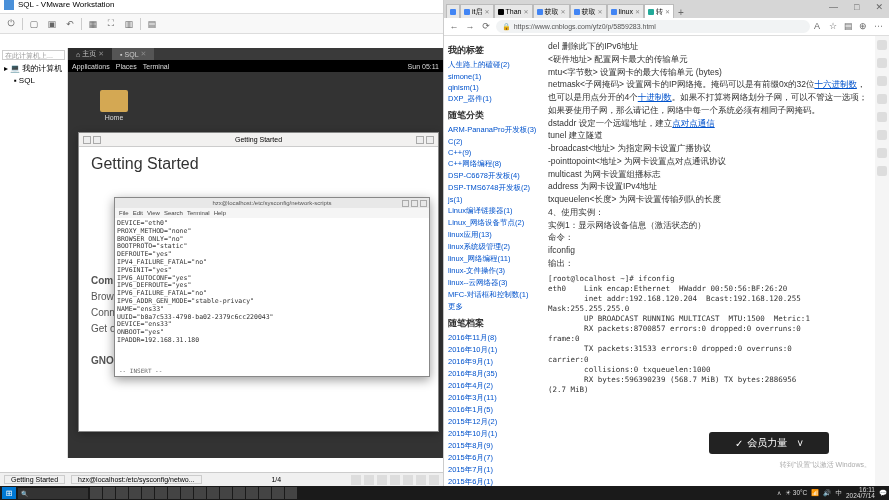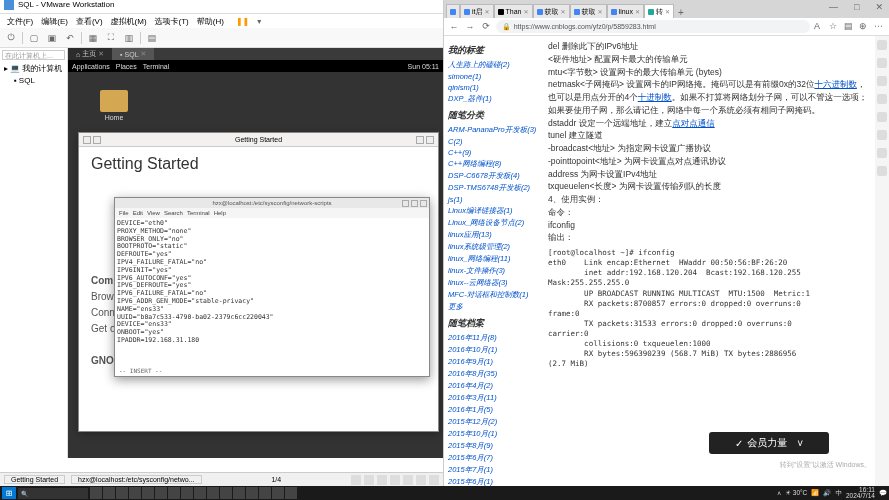--- a/index.html
+++ b/index.html
@@ -59,21 +59,21 @@
     .br-tab { height: 14px; padding: 0 3px; background: #e8e8e8; border: 1px solid #bbb; border-bottom: none; font-size: 7px; display: flex; align-items: center; gap: 2px; max-width: 60px; overflow: hidden; white-space: nowrap; }
     .br-tab.active { background: #fff; }
     .br-tab .fav { width: 6px; height: 6px; background: #4285f4; border-radius: 1px; flex-shrink: 0; }
     .br-tab .x { font-size: 6px; color: #888; flex-shrink: 0; }
     .br-toolbar { height: 18px; background: #fff; border-bottom: 1px solid #ddd; display: flex; align-items: center; padding: 0 4px; gap: 4px; }
     .br-toolbar .navbtn { width: 12px; height: 12px; color: #666; text-align: center; }
     .br-url { flex: 1; height: 13px; background: #f1f3f4; border-radius: 7px; padding: 0 6px; font-size: 7px; color: #555; display: flex; align-items: center; }
     .br-toolbar .ricon { width: 11px; height: 11px; color: #666; }
     
     .br-content { position: absolute; left: 0; top: 36px; right: 14px; bottom: 0; display: flex; overflow: hidden; }
-    .br-sidebar { width: 100px; padding: 4px; font-size: 8px; font-style: italic; }
+    .br-sidebar { width: 100px; padding: 4px; font-size: 8px; }
     .br-sidebar h4 { font-size: 9px; color: #333; margin: 4px 0 2px; font-weight: bold; }
     .br-sidebar .item { color: #0052cc; padding: 1px 0; font-size: 7.5px; }
     .br-article { flex: 1; padding: 4px; font-size: 8.5px; color: #333; line-height: 1.5; overflow: hidden; }
     .br-article .blue { color: #0052cc; text-decoration: underline; }
     .br-article pre { font-family: monospace; font-size: 7.5px; line-height: 1.35; margin-top: 4px; }
     
     .br-vsidebar { position: absolute; right: 0; top: 36px; width: 14px; bottom: 0; background: #f5f5f5; display: flex; flex-direction: column; align-items: center; gap: 8px; padding-top: 4px; }
     .br-vsidebar span { width: 10px; height: 10px; background: #ddd; border-radius: 2px; }
     
     .popup-badge { position: absolute; right: 60px; bottom: 46px; width: 120px; height: 22px; background: #222; color: #fff; display: flex; align-items: center; justify-content: center; gap: 4px; font-size: 10px; border-radius: 3px; }
@@ -88,30 +88,20 @@
     .taskbar .tray { position: absolute; right: 2px; display: flex; align-items: center; gap: 4px; color: #ddd; font-size: 6.5px; }
     .taskbar .tray .clock { text-align: right; line-height: 1; }
   </style>
 </head>
 <body>
 
 <div class="vmware">
   <div class="vm-titlebar">
     <div class="vm-icon"></div>
     <span>SQL - VMware Workstation</span>
-  </div>
-  <div class="vm-menubar">
-    <span>文件(F)</span>
-    <span>编辑(E)</span>
-    <span>查看(V)</span>
-    <span>虚拟机(M)</span>
-    <span>选项卡(T)</span>
-    <span>帮助(H)</span>
-    <span style="margin-left:4px;color:#f90">❚❚</span>
-    <span style="color:#666">▾</span>
   </div>
   <div class="vm-toolbar">
     <span class="tb-btn">⏻</span>
     <span class="sep"></span>
     <span class="tb-btn">▢</span>
     <span class="tb-btn">▣</span>
     <span class="tb-btn">↶</span>
     <span class="sep"></span>
     <span class="tb-btn">▦</span>
     <span class="tb-btn">⛶</span>
@@ -347,23 +337,25 @@
       <div>mtu&lt;字节数&gt; 设置网卡的最大传输单元 (bytes)</div>
       <div>
         <span>netmask&lt;子网掩码&gt; 设置网卡的IP网络掩。掩码可以是有前缀0x的32位</span><span class="blue">十六进制数</span><span>，也可以是用点分开的4个</span><span class="blue">十进制数</span><span>。如果不打算将网络划分子网，可以不管这一选项；如果要使用子网，那么请记住，网络中每一个系统必须有相同子网掩码。</span>
       </div>
       <div>
         <span>dstaddr 设定一个远端地址，建立</span><span class="blue">点对点通信</span>
       </div>
       <div>tunel 建立隧道</div>
       <div>-broadcast&lt;地址&gt; 为指定网卡设置广播协议</div>
       <div>-pointtopoint&lt;地址&gt; 为网卡设置点对点通讯协议</div>
+      <div>multicast 为网卡设置组播标志</div>
       <div>address 为网卡设置IPv4地址</div>
       <div>txqueuelen&lt;长度&gt; 为网卡设置传输列队的长度</div>
       <div>4、使用实例：</div>
+      <div>实例1：显示网络设备信息（激活状态的）</div>
       <div>命令：</div>
       <div>ifconfig</div>
       <div>输出：</div>
       <pre>[root@localhost ~]# ifconfig
 eth0    Link encap:Ethernet  HWaddr 00:50:56:BF:26:20
         inet addr:192.168.120.204  Bcast:192.168.120.255
 Mask:255.255.255.0
         UP BROADCAST RUNNING MULTICAST  MTU:1500  Metric:1
         RX packets:8700857 errors:0 dropped:0 overruns:0
 frame:0

